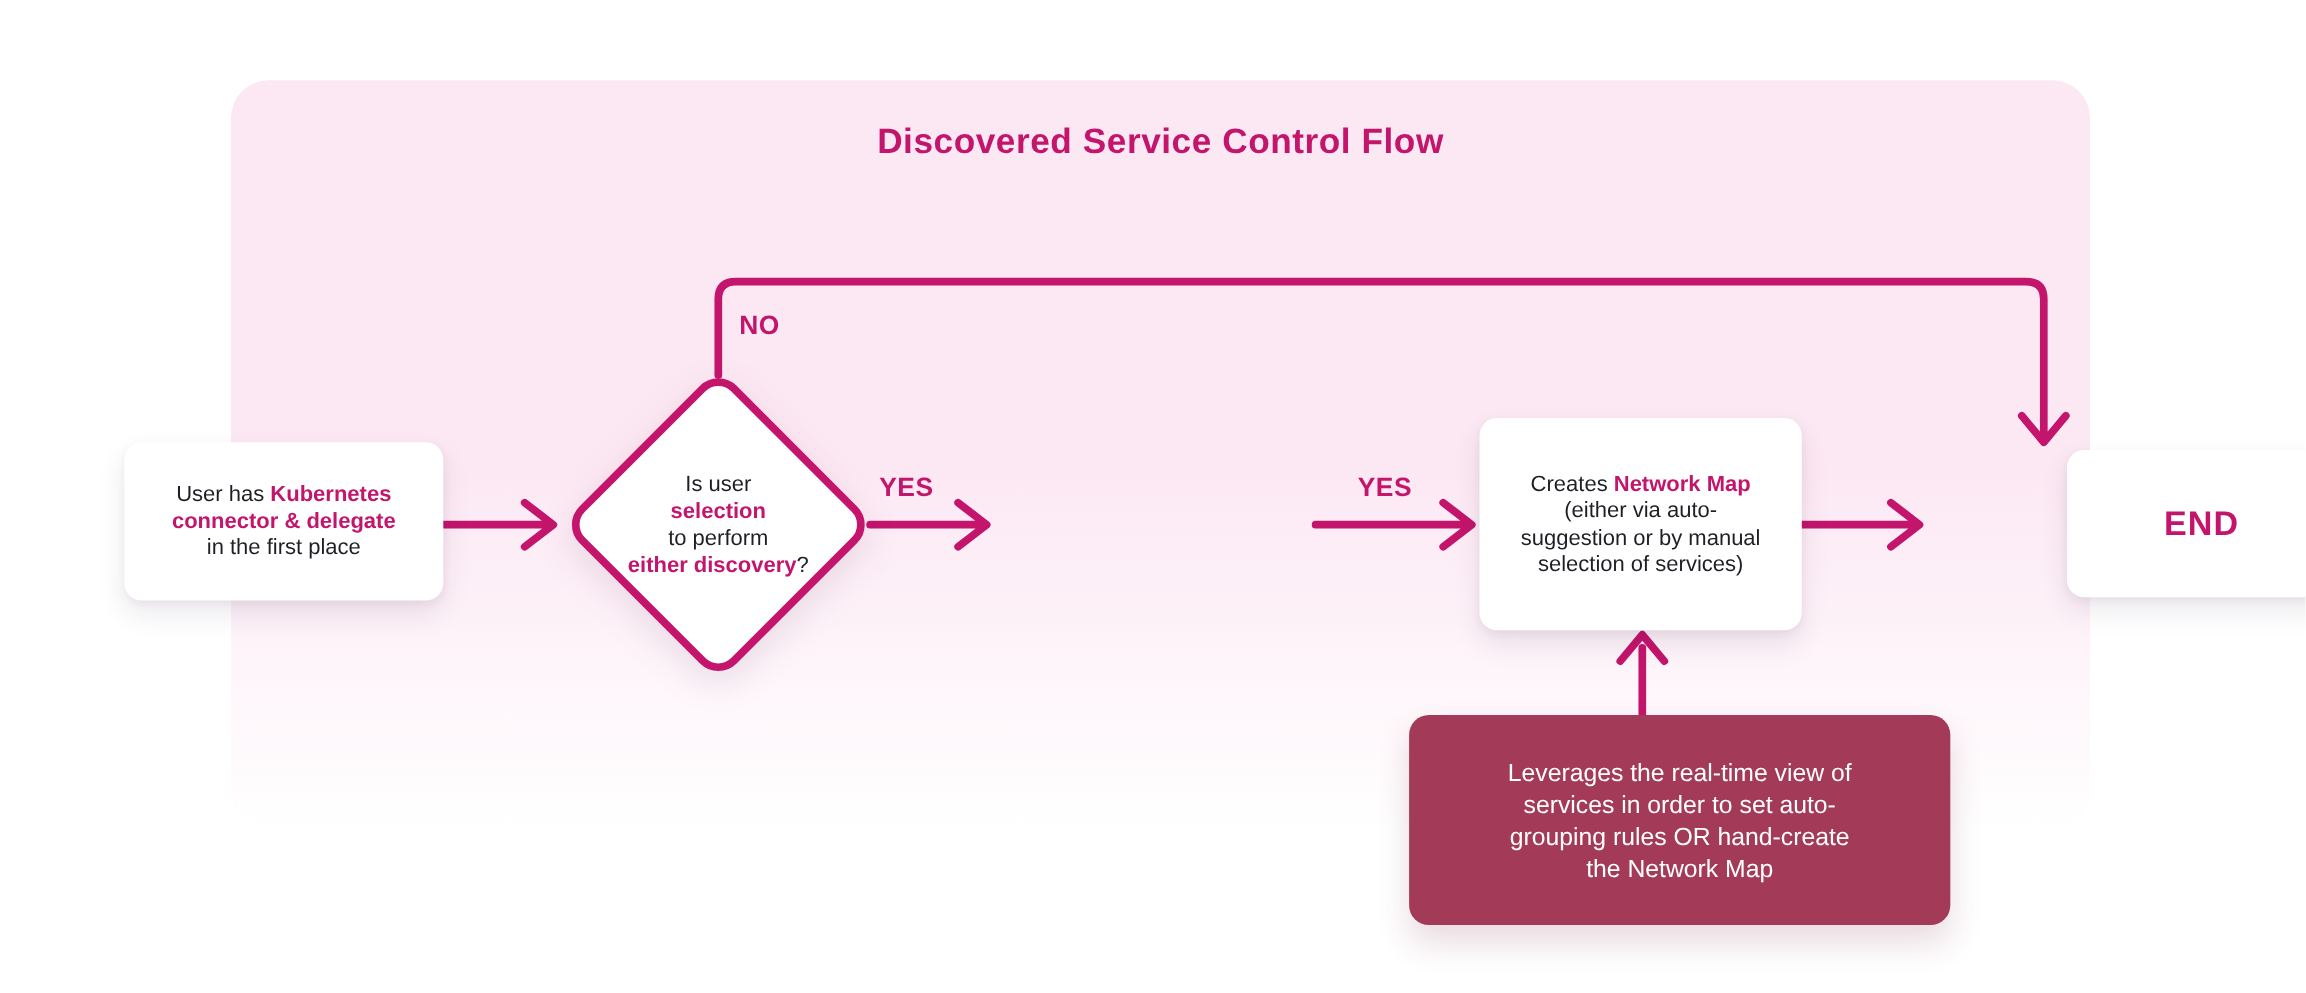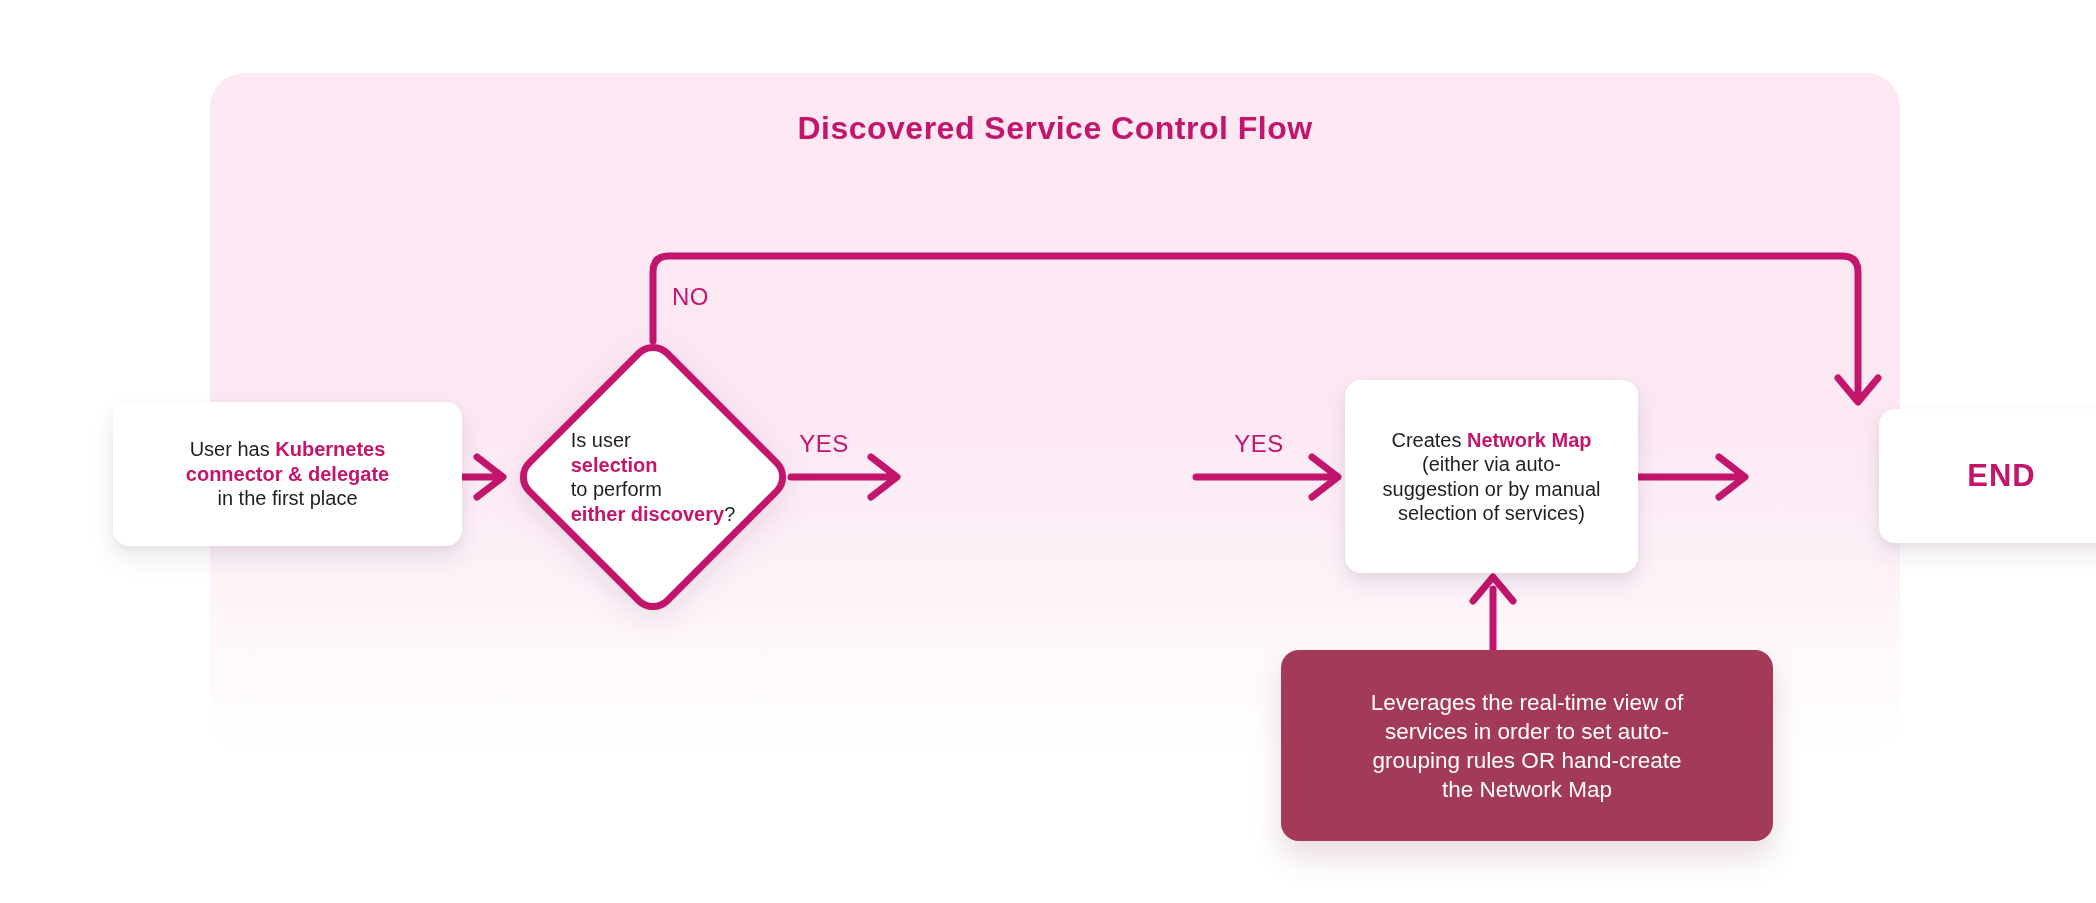--- a/index.html
+++ b/index.html
@@ -46,37 +46,37 @@
     position:absolute;
     background:var(--node-bg);
     border-radius:16px;
     display:flex;align-items:center;justify-content:center;
     text-align:center;
     font-size:20px;line-height:24.5px;
     white-space:pre-line;
     box-shadow:0 12px 26px rgba(46,9,51,.09),0 3px 8px rgba(46,9,51,.05);
   }
   .node .accent, .diamond-text .accent{color:var(--accent);font-weight:700;}
-  .node-start{left:113px;top:402px;width:349px;height:144px;padding:0 18px;align-items:center;}
+  .node-start{left:113px;top:402px;width:290px;height:144px;padding:0 18px;align-items:center;}
   .node-configure{left:902px;top:380px;width:293px;height:192px;padding:0 8px;}
   .node-create{left:1345px;top:380px;width:293px;height:193px;padding:0 4px;}
   .node-end{left:1845px;top:409px;width:245px;height:134px;
     font-size:31px;font-weight:700;letter-spacing:1px;color:var(--accent);margin-left:34px;}
   .diamond-svg{
     position:absolute;left:503px;top:327px;width:300px;height:300px;
     filter:drop-shadow(0 10px 16px rgba(46,9,51,.10));
   }
   .diamond-text{
     position:absolute;left:523px;top:347px;width:260px;height:260px;
     display:flex;align-items:center;justify-content:center;
-    text-align:left;font-size:20px;line-height:24.5px;white-space:pre-line;
+    text-align:center;font-size:20px;line-height:24.5px;white-space:pre-line;
   }
   .edge-label{
     position:absolute;
-    font-size:24px;font-weight:400;letter-spacing:.5px;
+    font-size:24px;font-weight:700;letter-spacing:.5px;
     color:var(--accent);
     text-align:center;
   }
   .label-no{left:672px;top:283px;width:60px;text-align:left;}
   .label-yes-1{left:784px;top:430px;width:80px;}
   .label-yes-2{left:1219px;top:430px;width:80px;}
   .annotation{
     position:absolute;left:1281px;top:650px;width:492px;height:191px;
     background:var(--annotation-bg);
     border-radius:18px;

